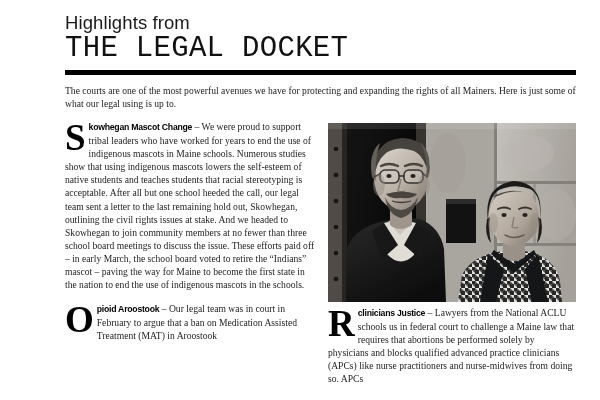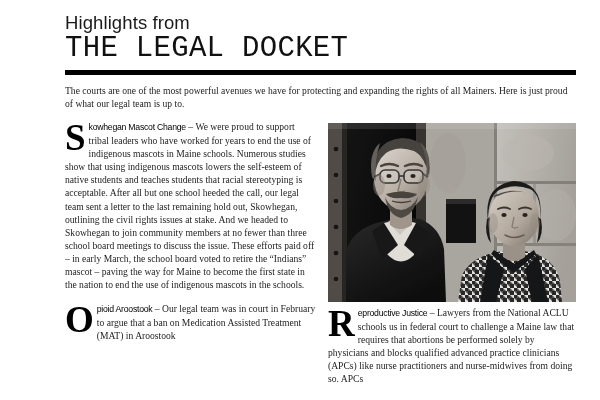--- a/index.html
+++ b/index.html
@@ -107,21 +107,21 @@
     font-weight: 700;
     font-size: 37px;
     line-height: 30px;
     padding: 2px 2px 0 0;
     margin: 1px 1px 0 0;
     color: #000000;
   }
 
   .lead-in {
     font-family: "Liberation Sans", sans-serif;
-    font-weight: 400;
+    font-weight: 700;
     font-size: 8.7px;
     letter-spacing: -0.25px;
     color: #000000;
   }
 
   
   .photo {
     position: absolute;
     left: 310px;
     top: 123px;
@@ -137,21 +137,21 @@
 
 <div id="page">
 
   <div class="masthead">
     <div class="kicker">Highlights from</div>
     <div class="masthead-title">THE LEGAL DOCKET</div>
   </div>
 
   <div class="rule"></div>
 
-  <div class="intro">The courts are one of the most powerful avenues we have for protecting and expanding the rights of all Mainers. Here is just proud of what our legal team is up to.</div>
+  <div class="intro">The courts are one of the most powerful avenues we have for protecting and expanding the rights of all Mainers. Here is just some of what our legal using is up to.</div>
 
   <div class="col-left">
 
     <div class="article">
       <span class="dropcap">S</span><span class="lead-in">kowhegan Mascot Change</span><span> – </span><span>We were proud to support tribal leaders who have worked for years to end the use of indigenous mascots in Maine schools. Numerous studies show that using indigenous mascots lowers the self-esteem of native students and teaches students that racial stereotyping is acceptable. After all but one school heeded the call, our legal team sent a letter to the last remaining hold out, Skowhegan, outlining the civil rights issues at stake. And we headed to Skowhegan to join community members at no fewer than three school board meetings to discuss the issue. These efforts paid off – in early March, the school board voted to retire the “Indians” mascot – paving the way for Maine to become the first state in the nation to end the use of indigenous mascots in the schools.</span>
     </div>
 
     <div class="article">
       <span class="dropcap">O</span><span class="lead-in">pioid Aroostook</span><span> – </span><span>Our legal team was in court in February to argue that a ban on Medication Assisted Treatment (MAT) in Aroostook</span>
     </div>
@@ -298,17 +298,17 @@
 
       <rect x="0" y="0" width="248" height="179" fill="#000000" opacity="0.05"></rect>
       <rect x="0" y="0" width="248" height="6" fill="#ffffff" opacity="0.10"></rect>
     </svg>
   </div>
 
   <div class="col-right">
     <div style="height:186px"></div>
 
     <div class="article">
-      <span class="dropcap">R</span><span class="lead-in">eproductive Justice</span><span> – </span><span>Lawyers from the National ACLU schools us in federal court to challenge a Maine law that requires that abortions be performed solely by physicians and blocks qualified advanced practice clinicians (APCs) like nurse practitioners and nurse-midwives from doing so. APCs</span>
+      <span class="dropcap">R</span><span class="lead-in">clinicians Justice</span><span> – </span><span>Lawyers from the National ACLU schools us in federal court to challenge a Maine law that requires that abortions be performed solely by physicians and blocks qualified advanced practice clinicians (APCs) like nurse practitioners and nurse-midwives from doing so. APCs</span>
     </div>
   </div>
 
 </div>
 
 </body></html>

